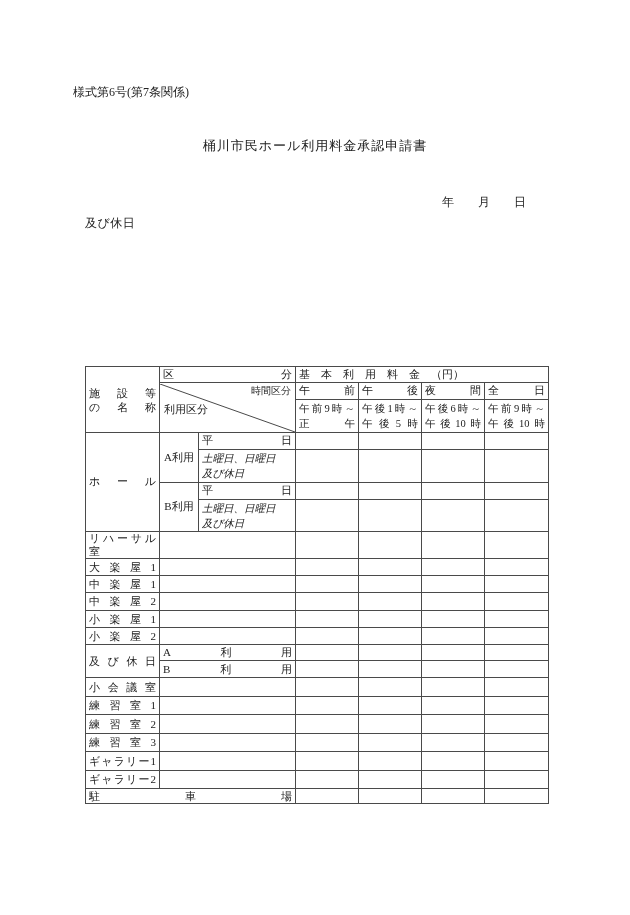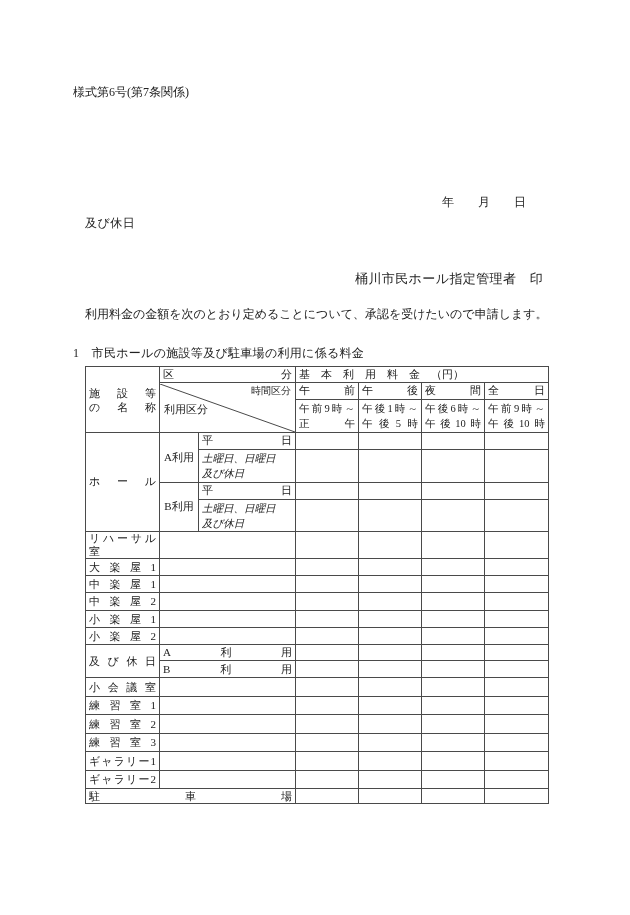--- a/index.html
+++ b/index.html
@@ -55,31 +55,29 @@
   .diag-line line { stroke:var(--border,#4a4a4a); stroke-width:1; }
   .diag-tr { position:absolute; top:1px; right:4px; font-size:10px; }
   .diag-bl { position:absolute; bottom:15px; left:4px; font-size:11px; }
 </style>
 </head>
 <body>
 
 <div class="page">
 
   <div class="abs form-number">様式第6号(第7条関係)</div>
+  <div class="abs doc-title">桶川市民ホール利用料金承認申請書</div>
 
   <div class="abs date-line">
     <span>年</span>
     <span>月</span>
     <span>日</span>
   </div>
 
   <div class="abs addressee">及び休日</div>
-  <div class="abs applicant">桶川市民ホール指定管理者　印</div>
-  <div class="abs statement">利用料金の金額を次のとおり定めることについて、承認を受けたいので申請します。</div>
-  <div class="abs section-heading">1　市民ホールの施設等及び駐車場の利用に係る料金</div>
 
   <table class="fee-table">
     <colgroup>
       <col style="width:74px">
         <col style="width:39px">
         <col style="width:97px">
       <col style="width:63px">
         <col style="width:63px">
         <col style="width:63px">
         <col style="width:64px">

